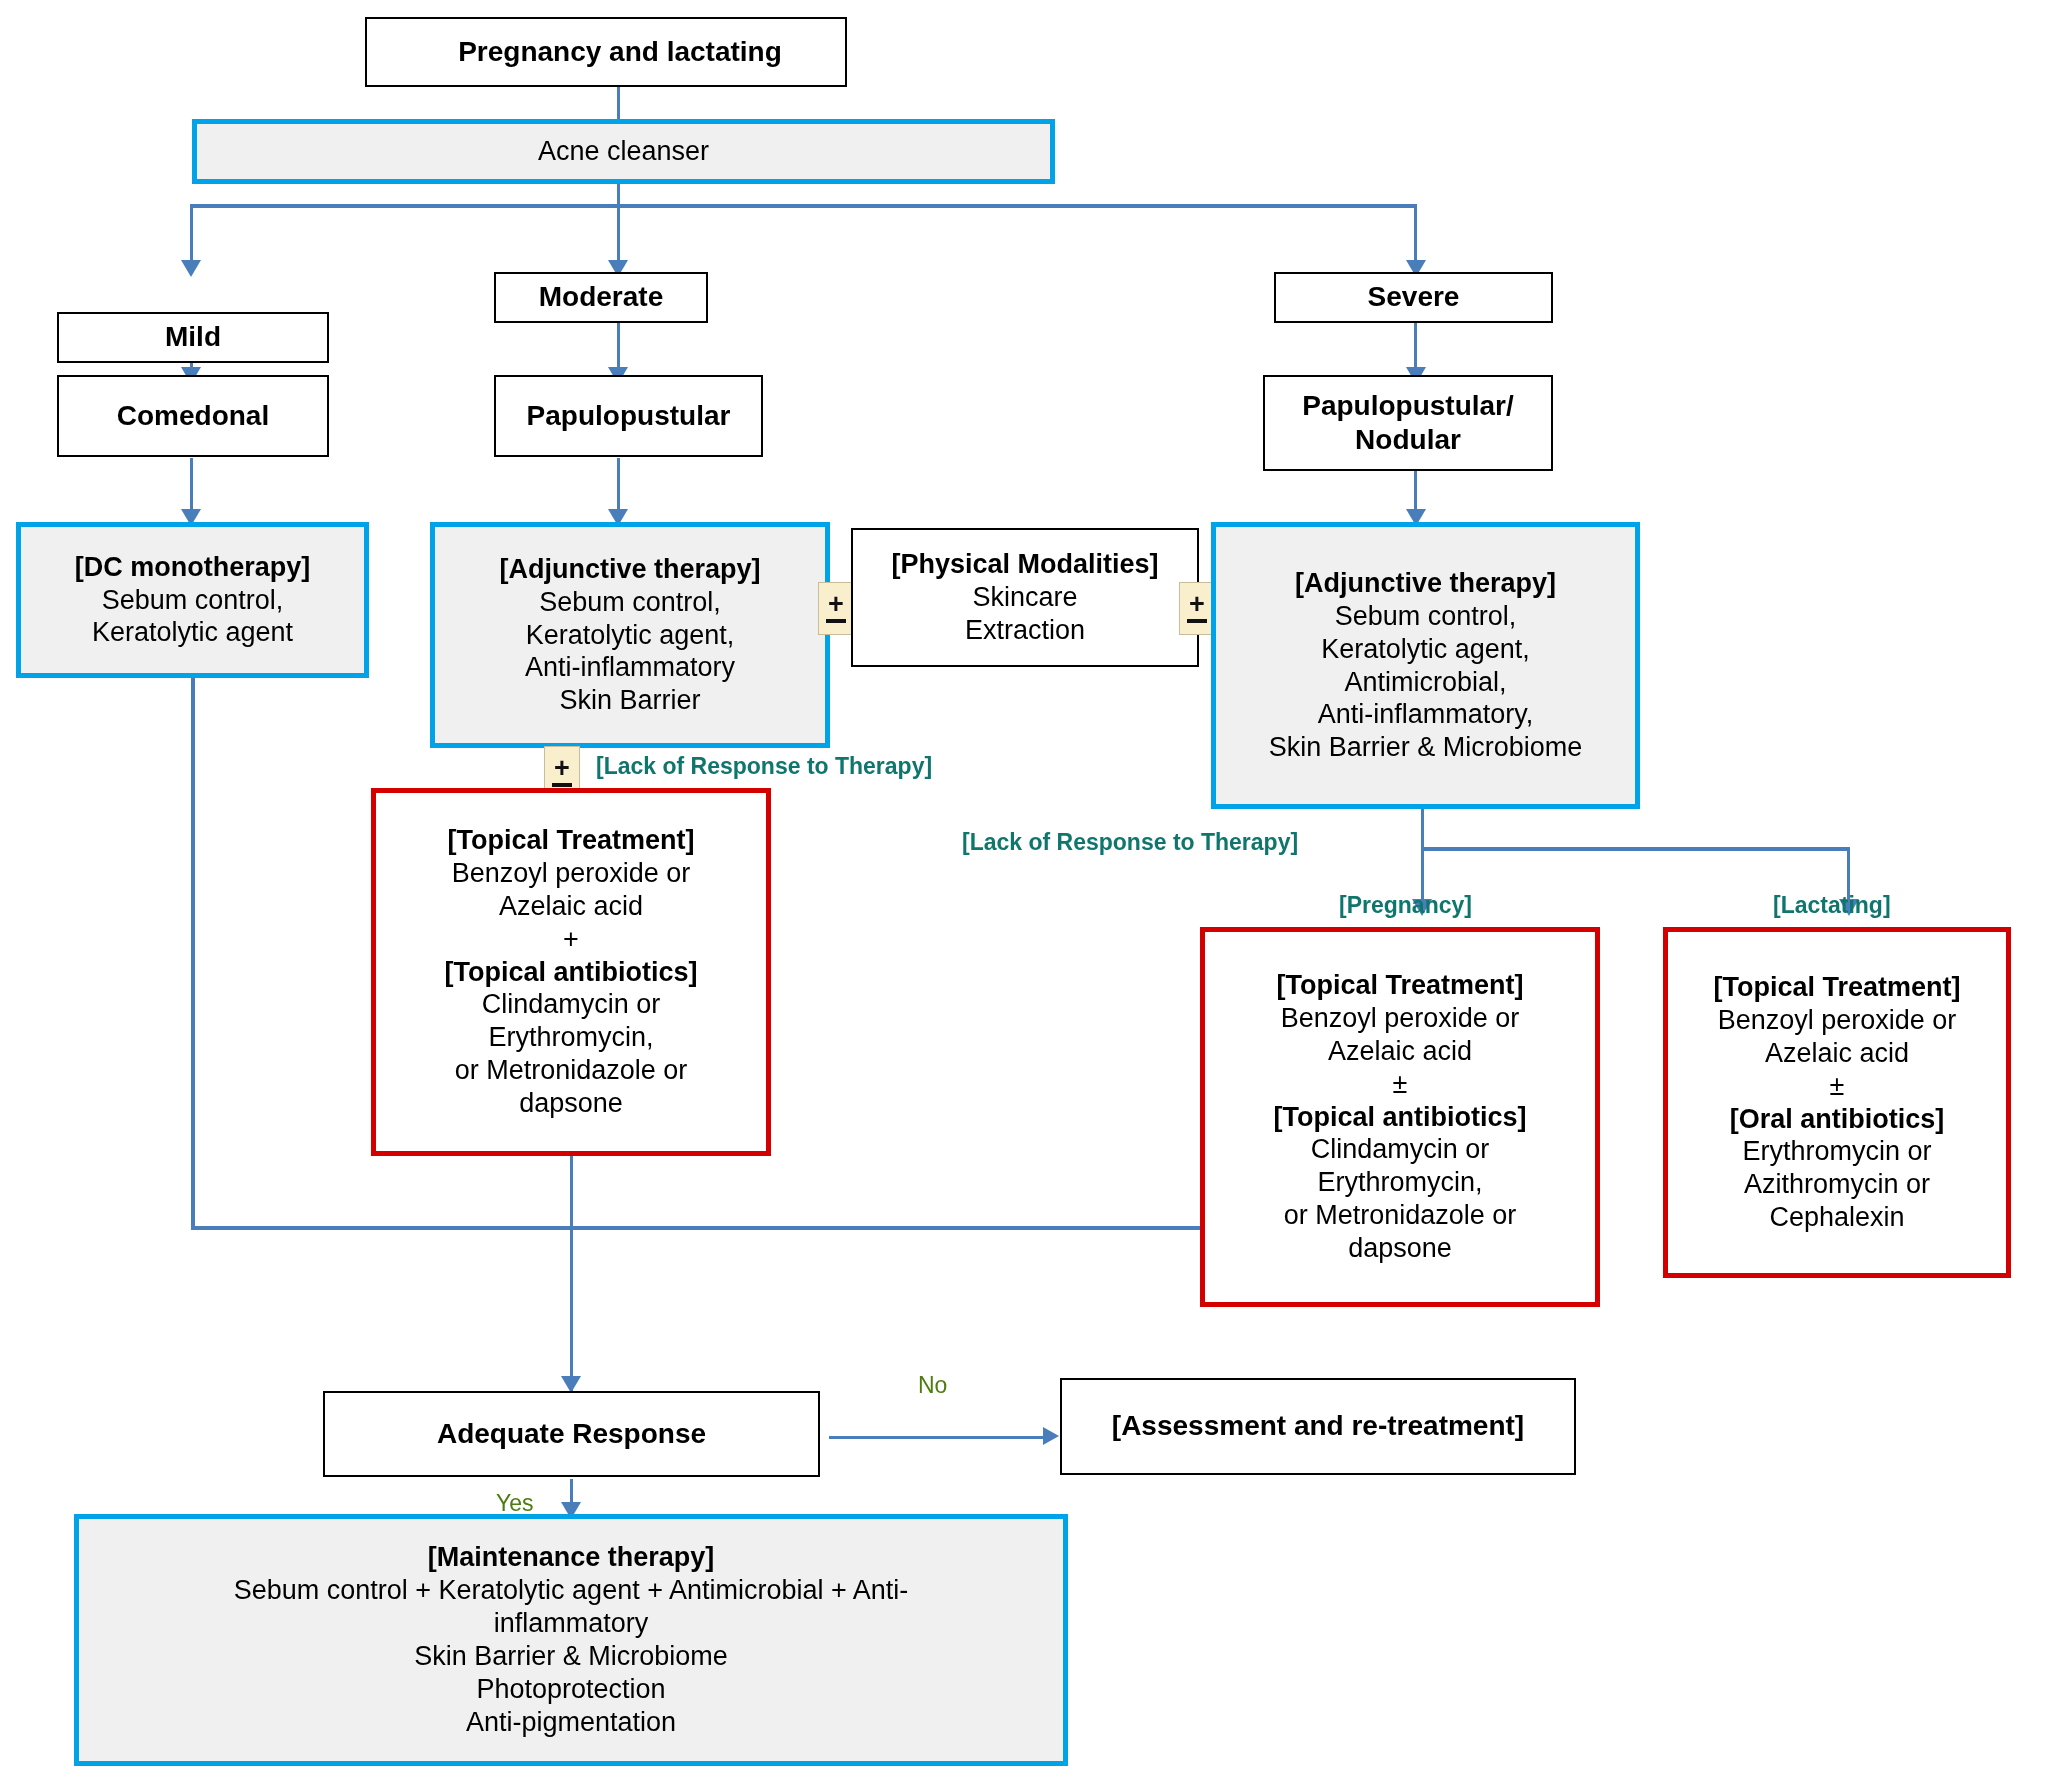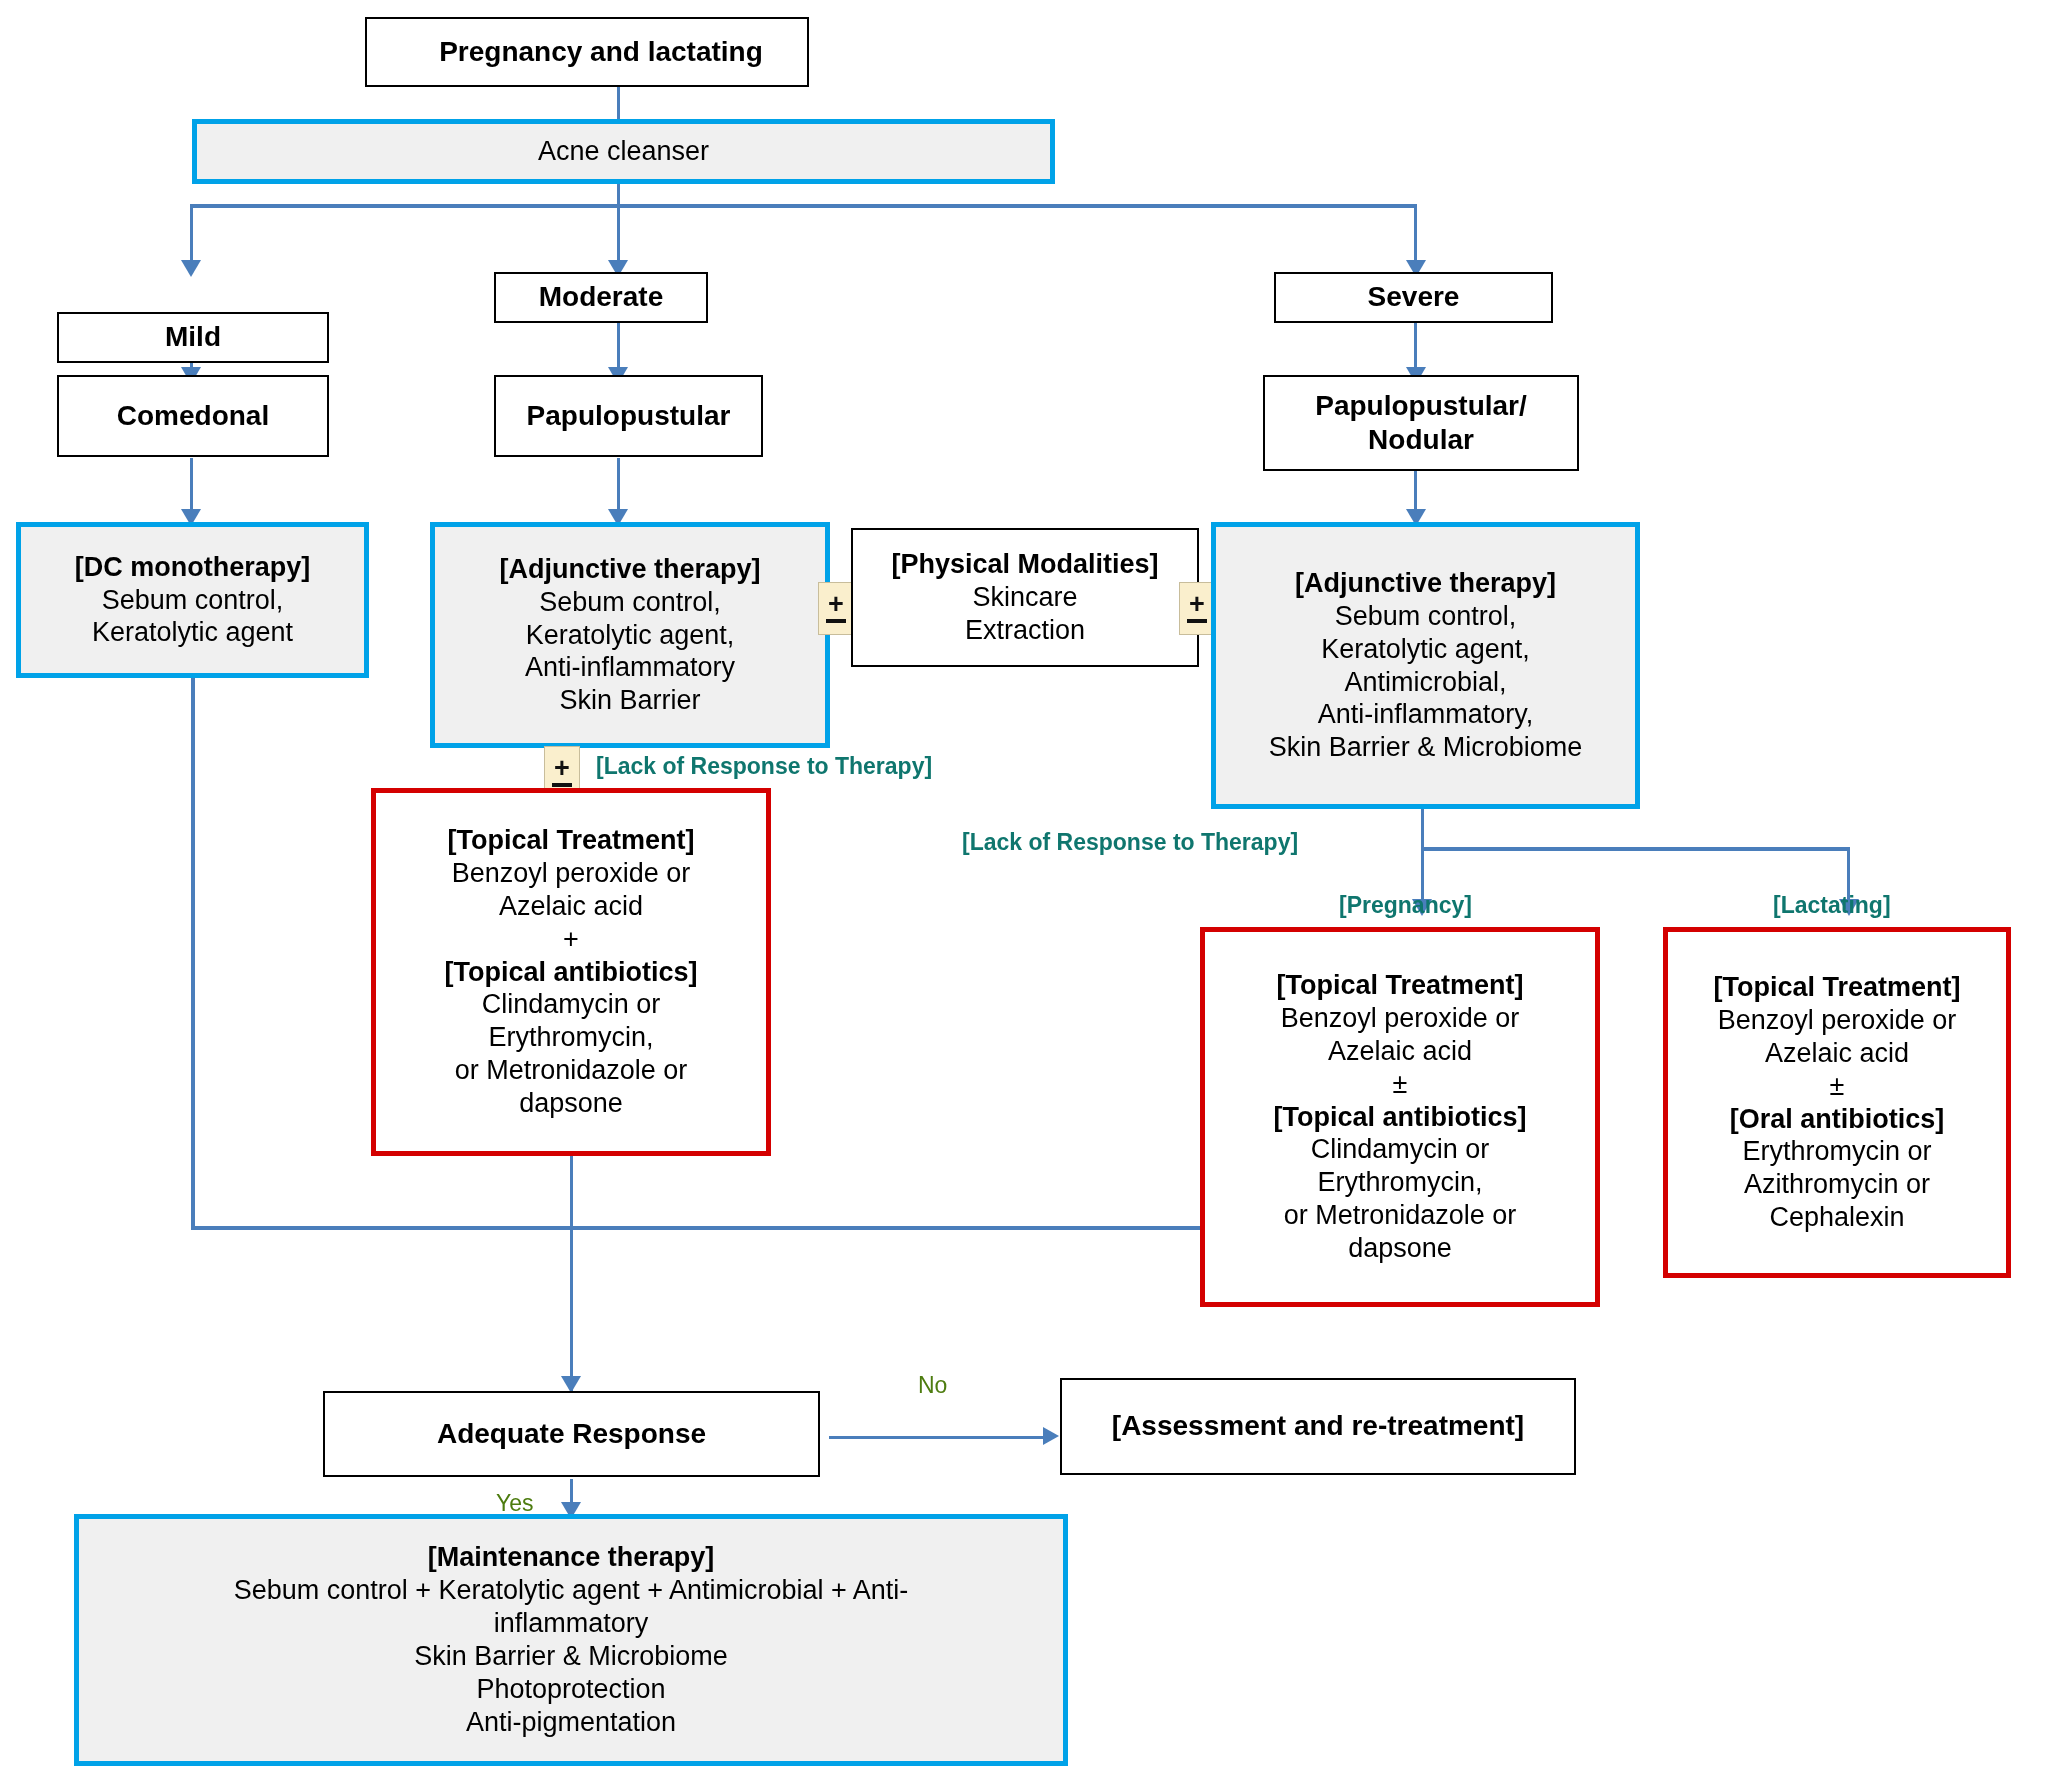--- a/index.html
+++ b/index.html
@@ -87,21 +87,21 @@
   <div class="ln-v" style="left:1847px;top:847px;height:61px;"></div>
   <div class="arrow-d" style="left:1412px;top:899px;"></div>
   <div class="arrow-d" style="left:1839px;top:899px;"></div>
 
   <div class="ln-h" style="left:829px;top:1436px;width:220px;"></div>
   <div class="arrow-r" style="left:1043px;top:1427px;"></div>
 
   <div class="ln-v" style="left:570px;top:1479px;height:38px;"></div>
   <div class="arrow-d" style="left:561px;top:1502px;"></div>
 
-  <div class="node bx-black f48 t-bold" style="left:365px;top:17.4px;width:444px;height:70px;padding-left:28px;">
+  <div class="node bx-black f48 t-bold" style="left:365px;top:17.4px;width:482px;height:70px;padding-left:28px;">
     <span class="ln">Pregnancy and lactating</span>
   </div>
 
   <div class="node bx-blue f46" style="left:192px;top:119px;width:863px;height:65px;">
     <span class="ln">Acne cleanser</span>
   </div>
 
   <div class="node bx-black f48 t-bold" style="left:57px;top:272px;width:272px;height:51px;margin-top:40px;">
     <span class="ln">Mild</span>
   </div>
@@ -115,21 +115,21 @@
   </div>
 
   <div class="node bx-black f48 t-bold" style="left:57px;top:375px;width:272px;height:82px;">
     <span class="ln">Comedonal</span>
   </div>
 
   <div class="node bx-black f48 t-bold" style="left:494px;top:375px;width:269px;height:82px;">
     <span class="ln">Papulopustular</span>
   </div>
 
-  <div class="node bx-black f48 t-bold" style="left:1263px;top:375px;width:316px;height:96px;">
+  <div class="node bx-black f48 t-bold" style="left:1263px;top:375px;width:290px;height:96px;">
     <span class="ln">Papulopustular/</span>
     <span class="ln">Nodular</span>
   </div>
 
   <div class="node bx-blue f46" style="left:16px;top:522px;width:353px;height:156px;">
     <span class="ln t-bold">[DC monotherapy]</span>
     <span class="ln">Sebum control,</span>
     <span class="ln">Keratolytic agent</span>
   </div>
 

